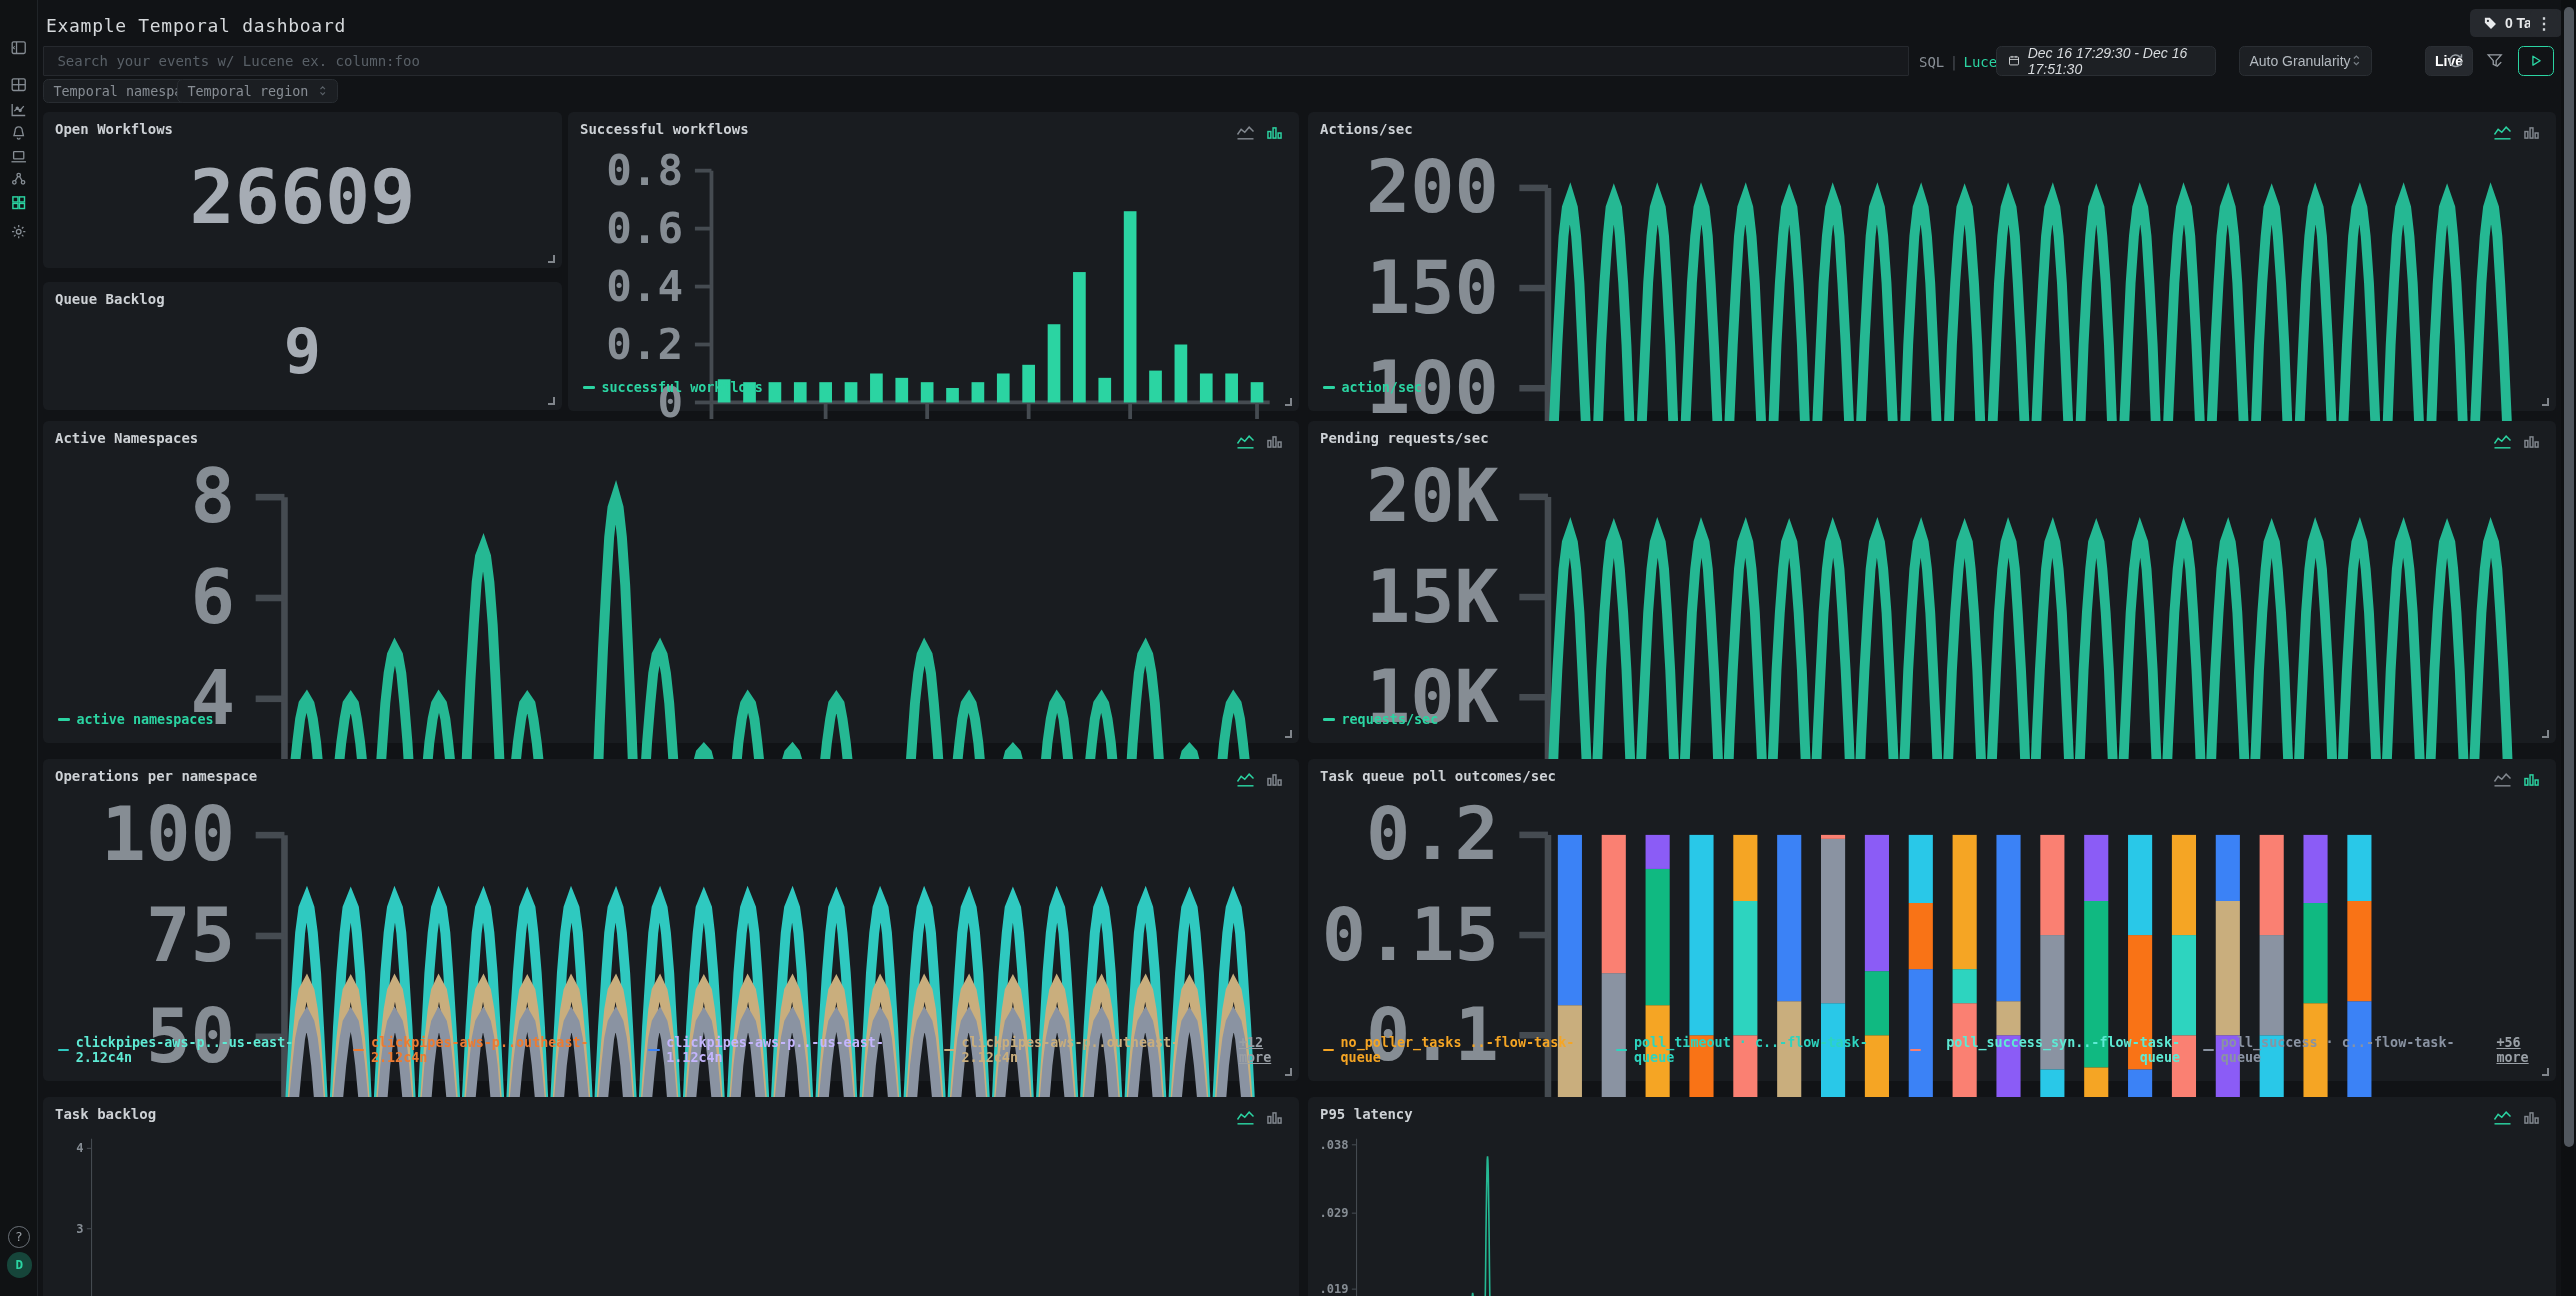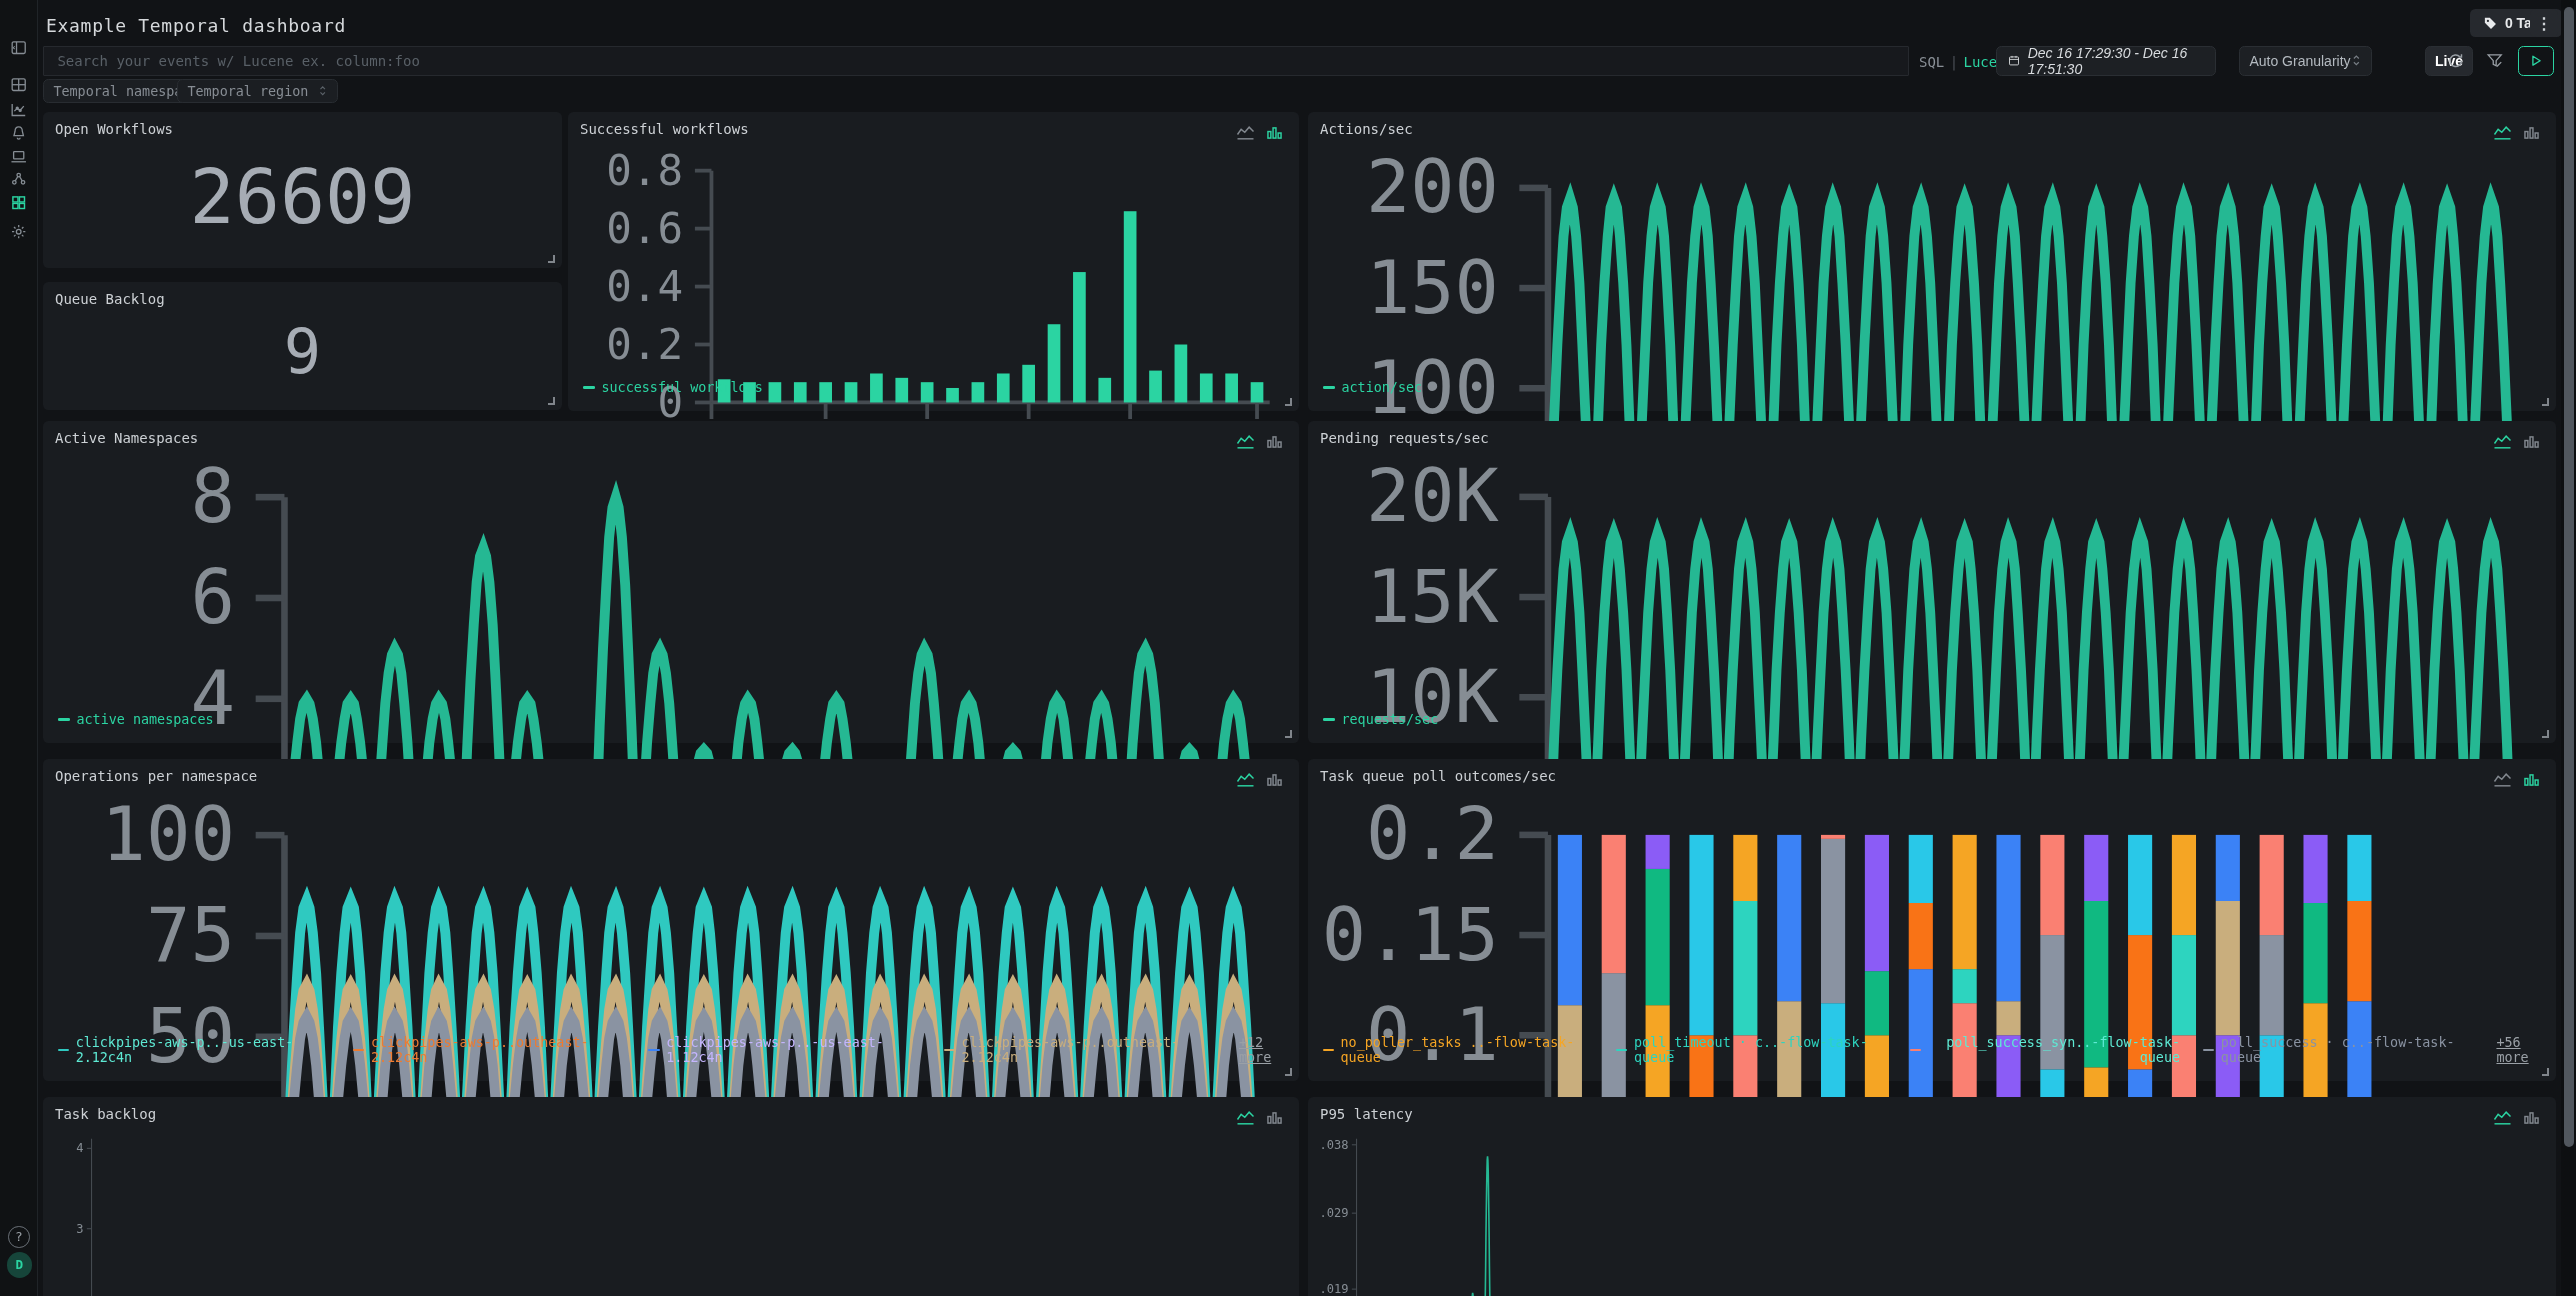--- a/index.html
+++ b/index.html
@@ -32,21 +32,21 @@
   .icbtn { position:absolute; top:48px; width:27px; height:25.5px; color:#9aa0a6; cursor:pointer; display:flex; align-items:center; justify-content:center; }
   #refresh-btn { left:2442px; } #filterclear-btn { left:2481px; }
   #play-btn { position:absolute; left:2518px; top:46px; width:36px; height:29.5px; border:1.3px solid #2bd4a2; border-radius:5.4px; display:flex; align-items:center; justify-content:center; cursor:pointer; }
 
   
   .chip { position:absolute; top:79px; height:24px; background:#1b1e22; border:0.7px solid #282c31; border-radius:5.4px; display:flex; align-items:center; gap:9.4px; padding:0 9.4px; color:#878d94; font-size:13.4px; cursor:pointer; }
   #chip-ns { left:43px; } #chip-region { left:177px;text-align:right; }
   .updn { color:#5c636a; }
 
   
-  .panel { position:absolute; background:#191c20; border-radius:5.4px; }
+  .panel { position:absolute; background:#191c20; border-radius:5.4px;font-weight:bold; }
   .ptitle { position:absolute; left:12px; top:9.4px; font-size:14px; color:#cdd1d5; }
   .picons { position:absolute; top:13.4px; right:14.8px; display:flex; gap:10.7px; }
   .picons svg { width:19px; height:16px; cursor:pointer; }
   .ic-on { color:#2bd4a2; } .ic-off { color:#82888f; }
   .bignum { position:absolute; left:0; right:0; top:50%; transform:translateY(-42%); text-align:center; color:#a6acb4; }
   #ow-num { font-size:75px; } #qb-num { font-size:62px; }
   .chart { position:absolute; left:10.7px; right:10.7px; top:35px; bottom:51px; }
   .chart-cut { position:absolute; left:10.7px; right:10.7px; top:35px; height:236px; }
   .legend { position:absolute; left:14.8px; bottom:16px; display:flex; gap:23px; align-items:center; font-size:13.4px; }
   .leg-item { display:flex; align-items:center; gap:6.7px; cursor:pointer; }

